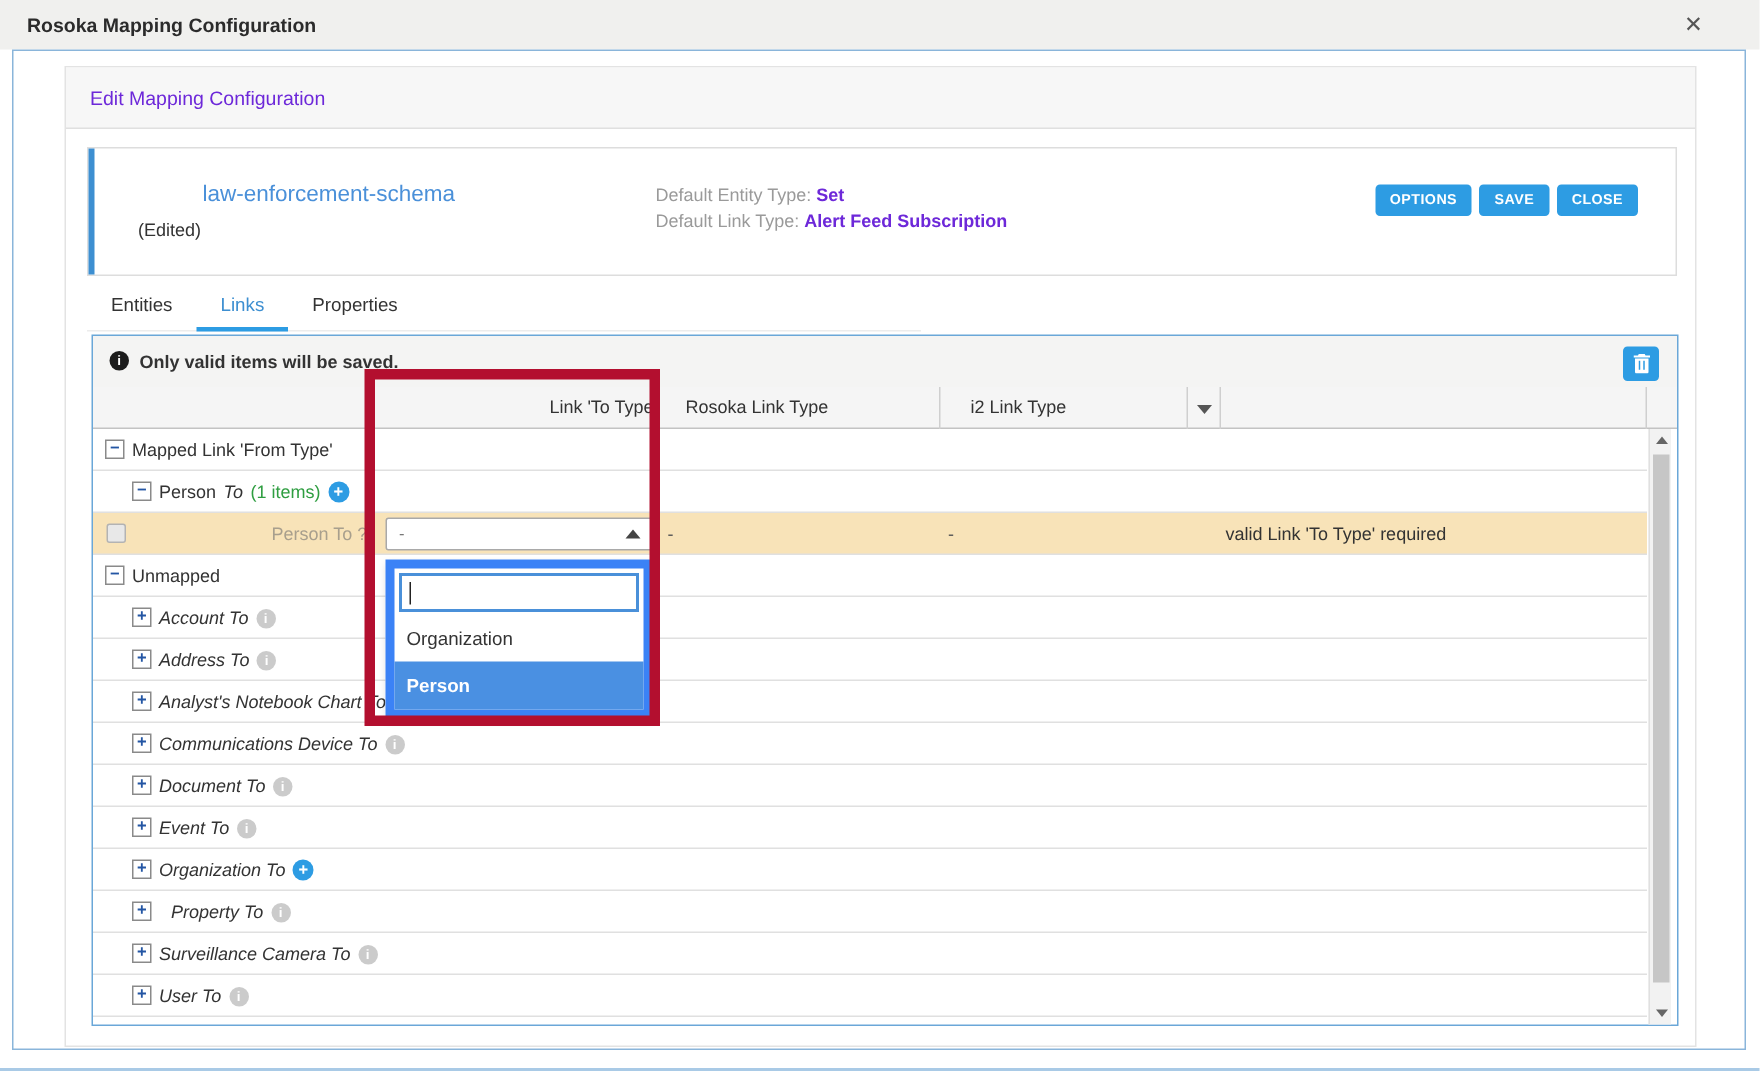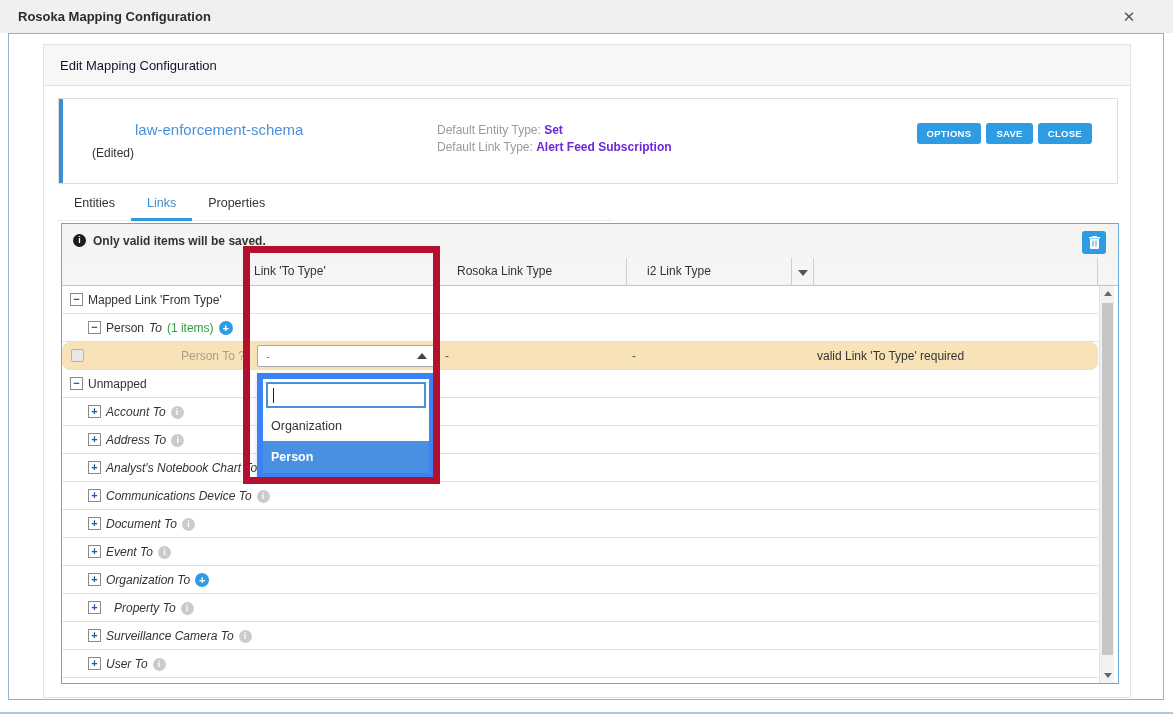--- a/index.html
+++ b/index.html
@@ -7,21 +7,21 @@
 
   
   #titlebar { position:absolute; left:0; top:0; width:1173px; height:33px; background:#f0f0ee; }
   #titlebar .title { position:absolute; left:18px; top:9px; font-size:13px; font-weight:600; color:#2b2b2b; }
   #win-close { position:absolute; right:34px; top:7px; width:20px; height:20px; color:#555; font-size:15px; text-align:center; line-height:20px; cursor:pointer; }
   #win-close::after { content:"✕"; }
 
   #outer-panel { position:absolute; left:8px; top:33px; width:1156px; height:667px; border:1px solid #8ab5da; background:#fff; }
   #inner-panel { position:absolute; left:34px; top:10px; width:1088px; height:654px; border:1px solid #e3e3e3; background:#fff; }
   #panel-header { position:absolute; left:0; top:0; width:100%; height:41px; background:#f7f7f7; border-bottom:1px solid #e0e0e0; }
-  #panel-header .hd { position:absolute; left:16px; top:13px; font-size:13px; color:#0f172a; }
+  #panel-header .hd { position:absolute; left:16px; top:13px; font-size:13px; color:#6d28d9; }
 
   
   #schema-card { position:absolute; left:14px; top:53px; width:1060px; height:86px; border:1px solid #ddd; background:#fff; }
   #schema-card .accent { position:absolute; left:0; top:0; width:4px; height:100%; background:#3d8fd1; }
   #schema-name { position:absolute; left:33px; top:22px; font-size:15px; color:#4a90d9;margin-left:43px; }
   #schema-status { position:absolute; left:33px; top:47px; font-size:12px; color:#333; }
   #schema-defaults { position:absolute; left:378px; top:23px; font-size:12px; line-height:17px; }
   #schema-defaults .dl { color:#9a9a9a; }
   #schema-defaults .dv { color:#6d28d9; font-weight:700; }
   #card-buttons { position:absolute; right:25px; top:24px; display:flex; gap:5px; }
@@ -39,31 +39,31 @@
   .notice-icon::after { content:"i"; }
   #notice-text { position:absolute; left:31px; top:10px; font-size:12px; font-weight:700; color:#333; }
   #filter-input { position:absolute; left:775px; top:6px; width:240px; height:25px; border:1px solid #4a90d9; font-size:11px; padding:0 6px; color:#444; outline:none; font-family:"Liberation Sans",sans-serif; }
   #filter-input::placeholder { color:#c4c4c4; }
   #trash-btn { position:absolute; left:1020px; top:7px; width:24px; height:23px; background:#2d9ce3; border:none; border-radius:3px; cursor:pointer; display:flex; align-items:center; justify-content:center; }
 
   
   #grid-header { position:absolute; left:0; top:34px; width:1056px; height:28px; background:#f5f5f5; border-bottom:1px solid #c3c3c3; font-size:12px; color:#333; }
   .hcol { position:absolute; top:0; height:28px; line-height:27px; border-right:1px solid #cfcfcf; overflow:hidden; }
   #hcol-tree    { left:0;   width:187px; border-right:1px solid #cfcfcf; }
-  #hcol-totype  { left:187px; width:190px; padding-left:5px; }
+  #hcol-totype  { left:187px; width:190px; padding-left:5px;text-align:right; }
   #hcol-rosoka  { left:377px; width:188px; padding-left:18px; }
   #hcol-i2      { left:565px; width:165px; padding-left:20px; }
   #col-chooser  { position:absolute; left:730px; top:0; width:22px; height:28px; border-right:1px solid #cfcfcf; cursor:pointer; }
   #hcol-msg     { left:752px; width:284px; border-right:1px solid #cfcfcf; }
   .tri-down { position:absolute; left:6px; top:12px; width:0; height:0; border-left:5px solid transparent; border-right:5px solid transparent; border-top:6px solid #555; }
 
   
   #rows { position:absolute; left:0; top:62px; width:1036px; }
   .row { position:absolute; left:0; width:1036px; height:28px; border-bottom:1px solid #e0e0e0; font-size:12px; color:#333; background:#fff; }
-  .row.hl { background:#f8e3b8;border-radius:8px; }
+  .row.hl { background:#f8e3b8; }
   .lblwrap { position:absolute; top:7px; display:flex; align-items:flex-end; gap:5px; white-space:nowrap; }
   .ital { font-style:italic; }
   .count { color:#2f9e41; }
   .exp { position:absolute; top:7px; width:13px; height:13px; border:1px solid #8a8a8a; background:#fff; text-align:center; font-size:11px; line-height:11px; font-weight:700; color:#2456a4; cursor:pointer; }
   .exp.minus::after { content:"−"; }
   .exp.plus::after { content:"+"; }
   .add-circle { width:14px; height:14px; border-radius:50%; background:#2d9ce3; color:#fff; font-size:11px; font-weight:700; line-height:14px; text-align:center; cursor:pointer; }
   .add-circle::after { content:"+"; }
   .info-circle { width:13px; height:13px; border-radius:50%; background:#cbcbcb; color:#fff; font-size:9px; font-weight:700; line-height:13px; text-align:center; }
   .info-circle::after { content:"i"; }

